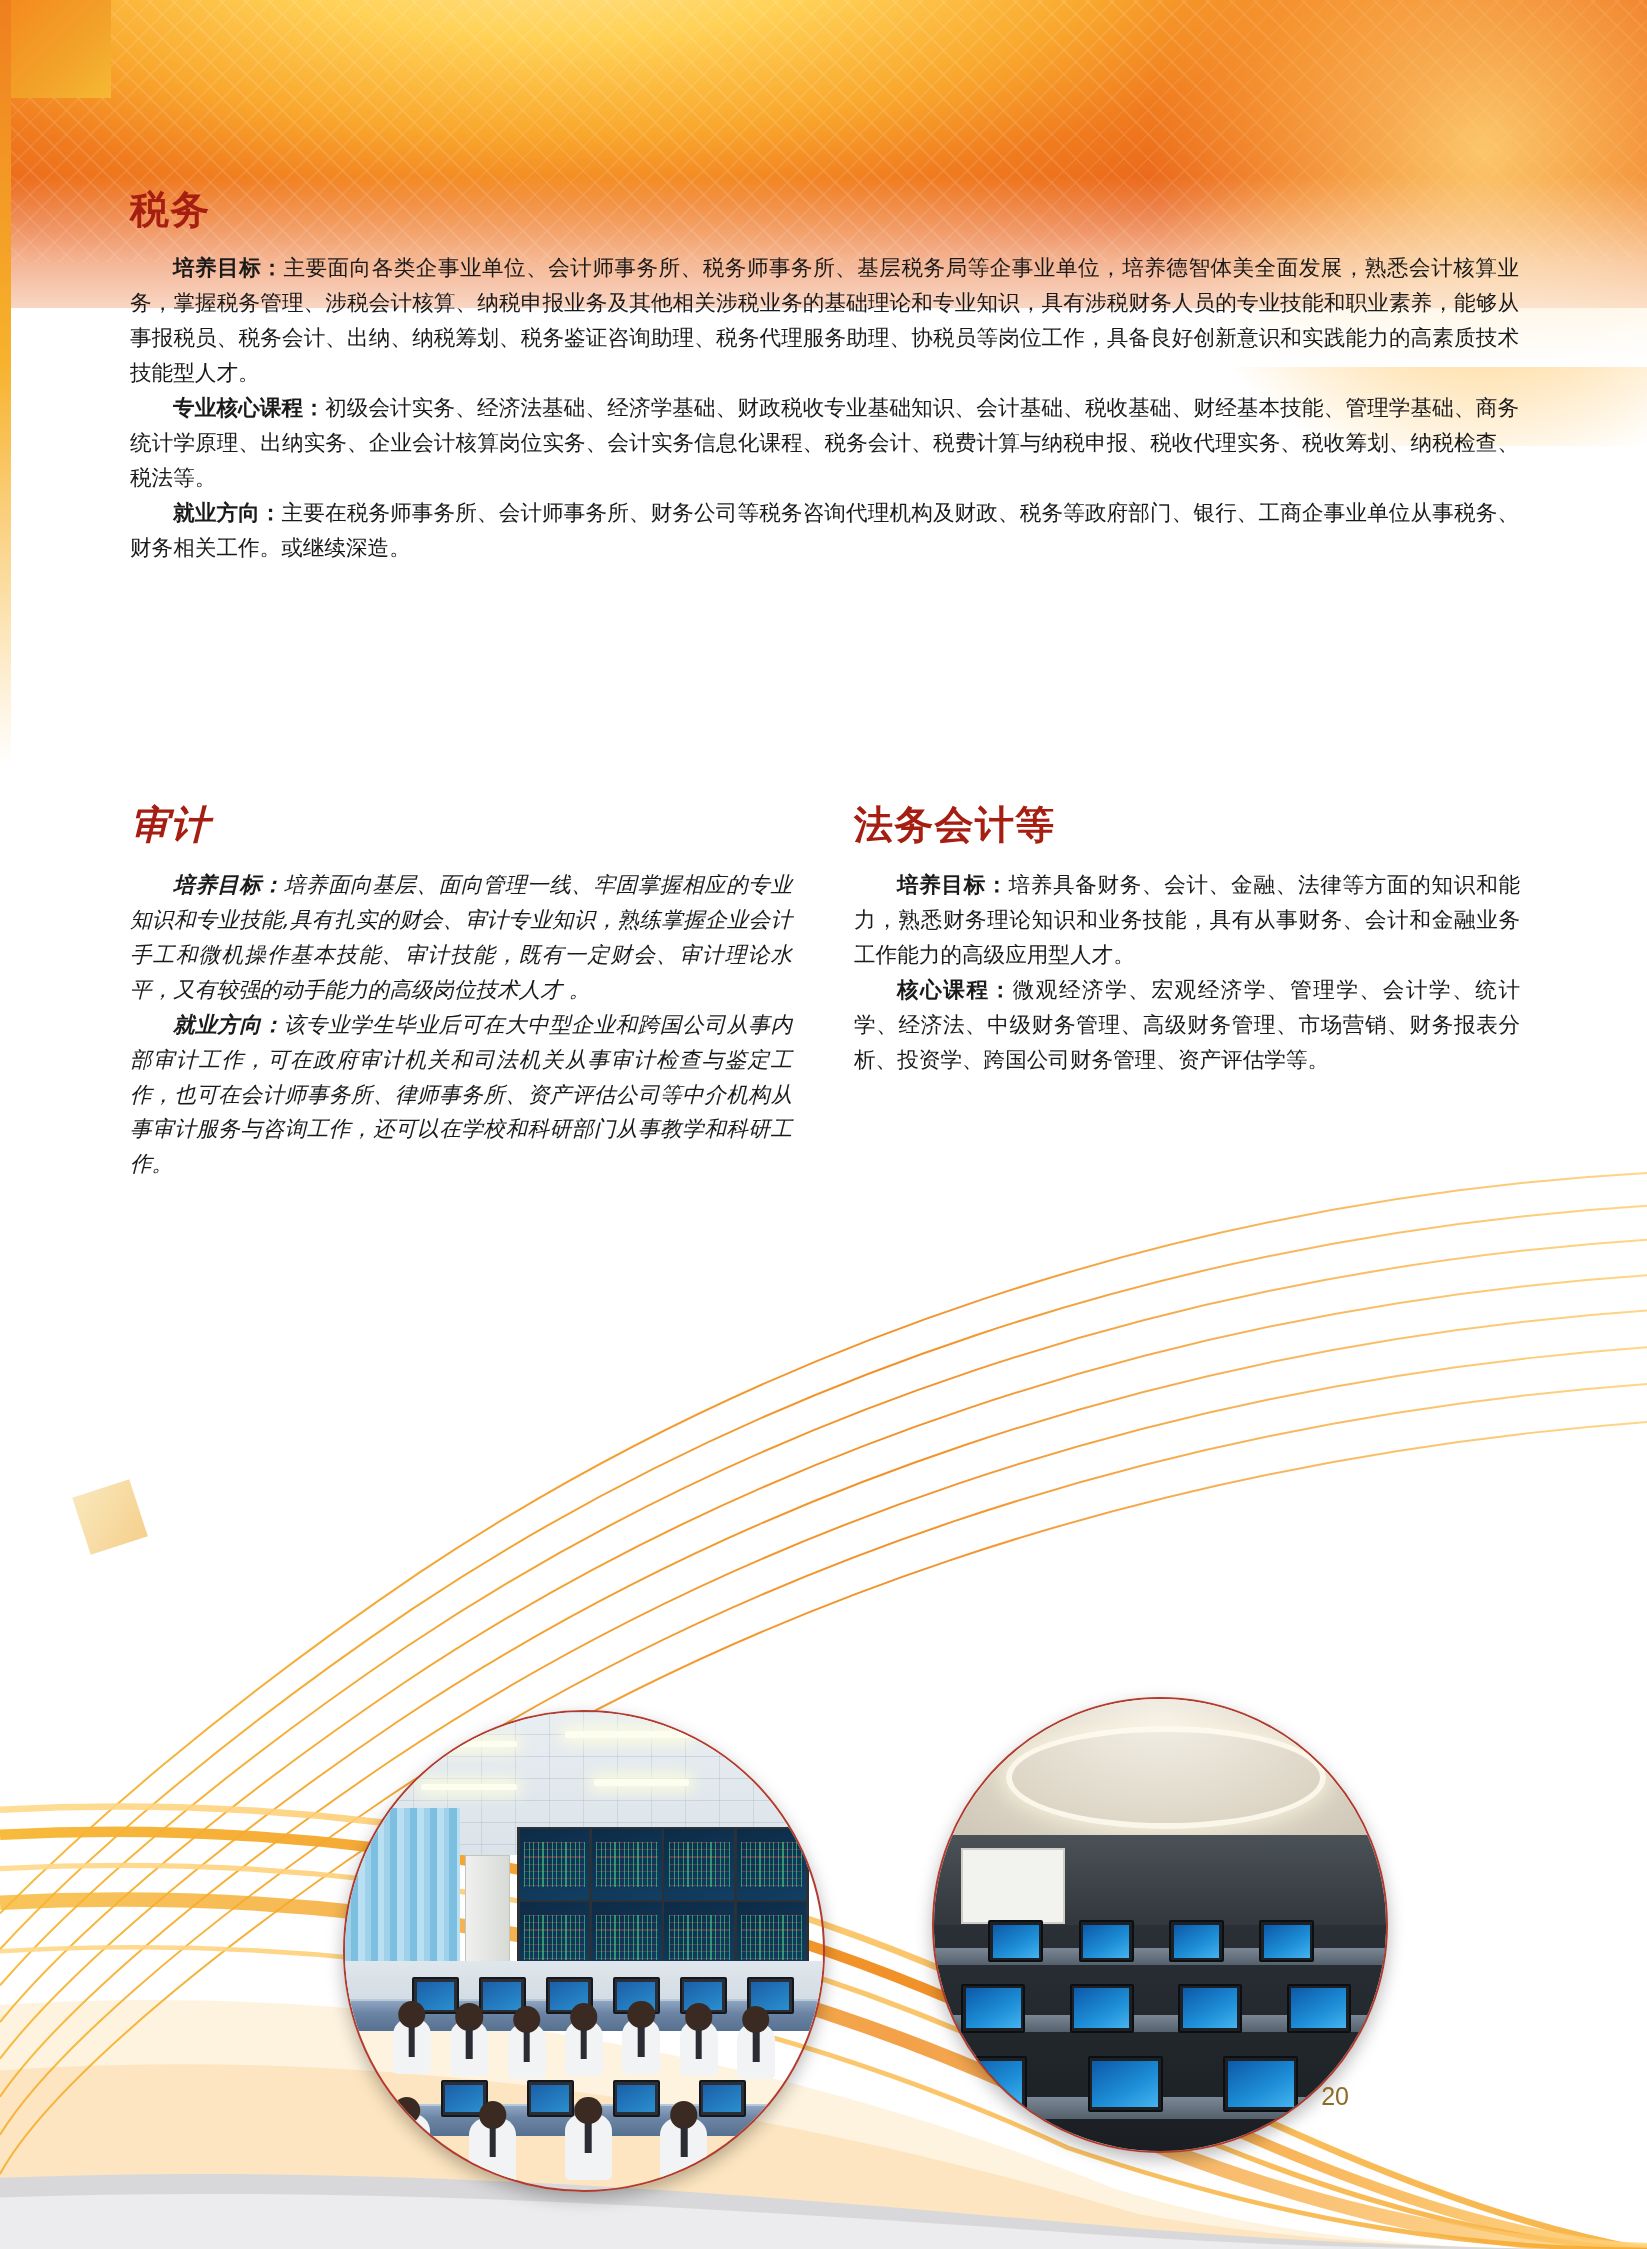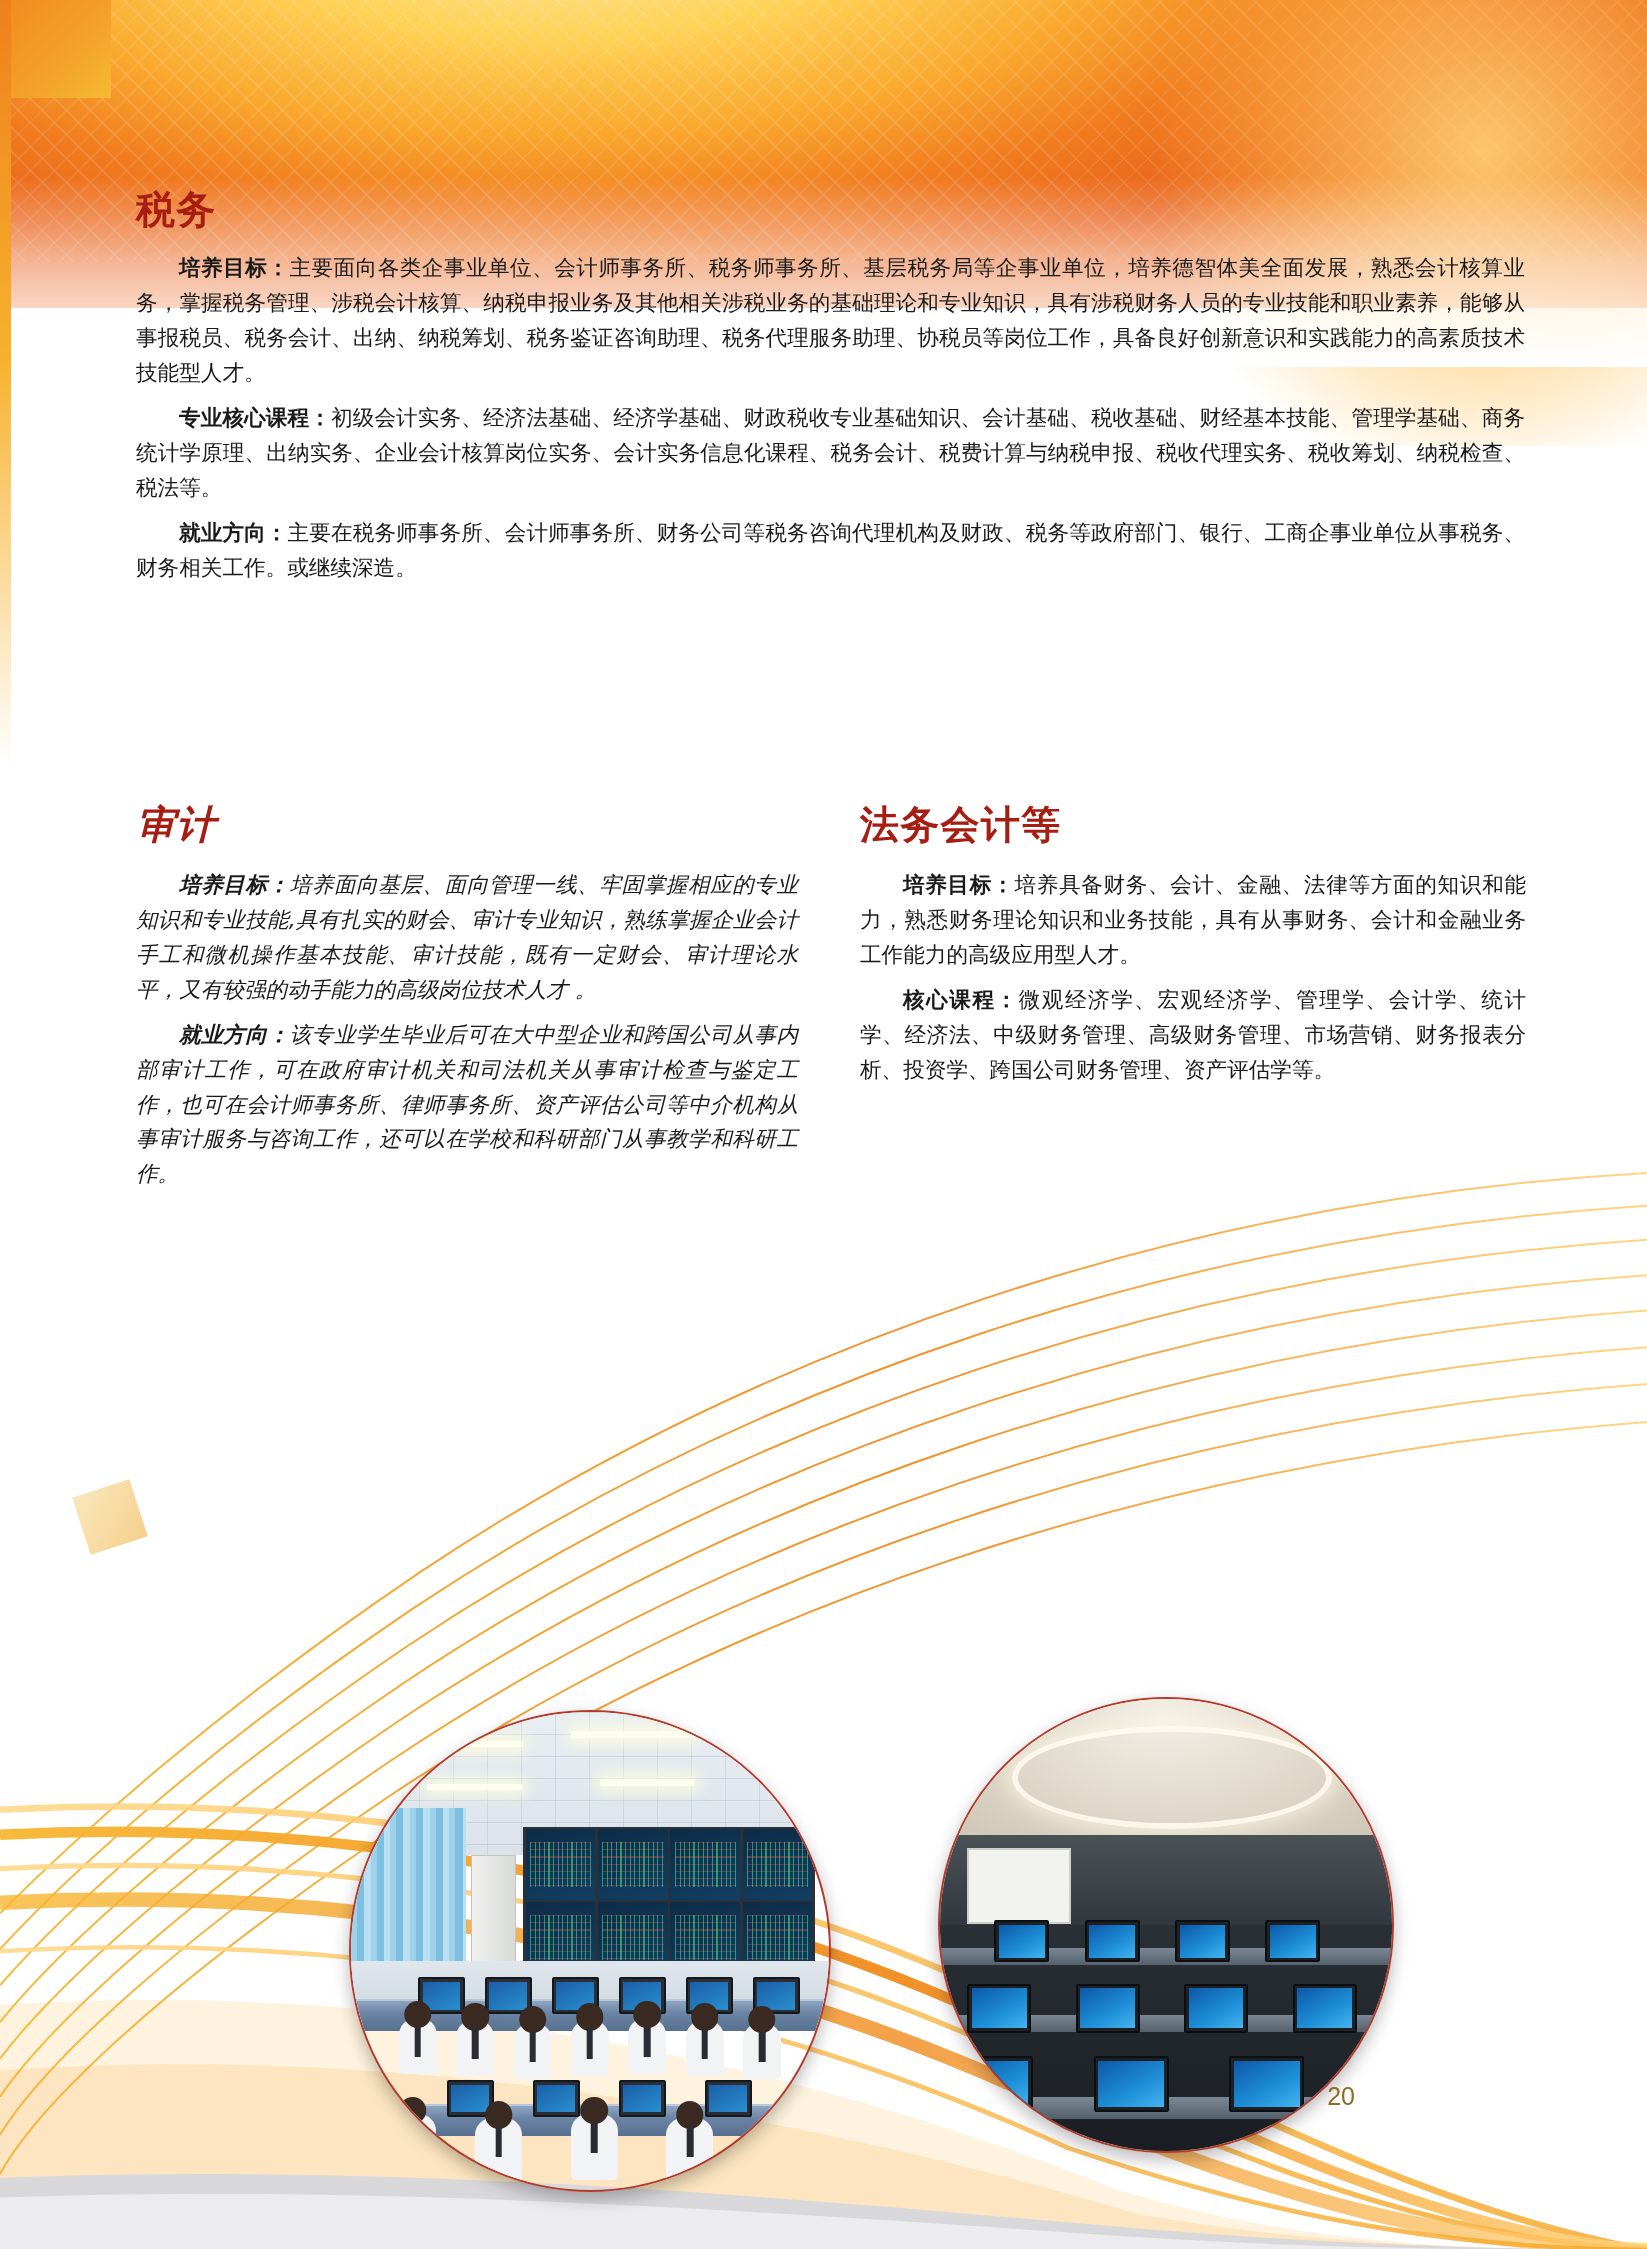--- a/index.html
+++ b/index.html
@@ -82,21 +82,21 @@
     left: 80px; top: 1487px;
     width: 60px; height: 60px;
     background: linear-gradient(135deg, #f8e3b0, #f3c878);
     opacity: .85;
     transform: rotate(-18deg);
   }
 
   
   .content {
     position: absolute;
-    left: 8px; top: 0;
+    left: 2px; top: 0;
     width: 1431px;
     height: 2250px;
   }
 
   h1.section-title {
     margin: 0;
     color: #a61d11;
     font-size: 39px;
     font-weight: bold;
     letter-spacing: 1.3px;
@@ -106,21 +106,21 @@
   p.para {
     margin: 0;
     color: #1a1a1a;
     font-size: 21.6px;
     line-height: 1.62;
     text-align: justify;
     text-justify: inter-ideograph;
     text-indent: 43px;
     font-family: "DejaVu Sans", "Liberation Sans", sans-serif;
   }
-  p.para + p.para { margin-top: 10px; }
+  p.para + p.para { margin-top: 0; }
   .lead { font-weight: bold; }
 
   
   #sec-tax {
     position: absolute;
     left: 128px;
     top: 183px;
     width: 1389px;
   }
   #sec-tax .body { margin-top: 14.4px; }

